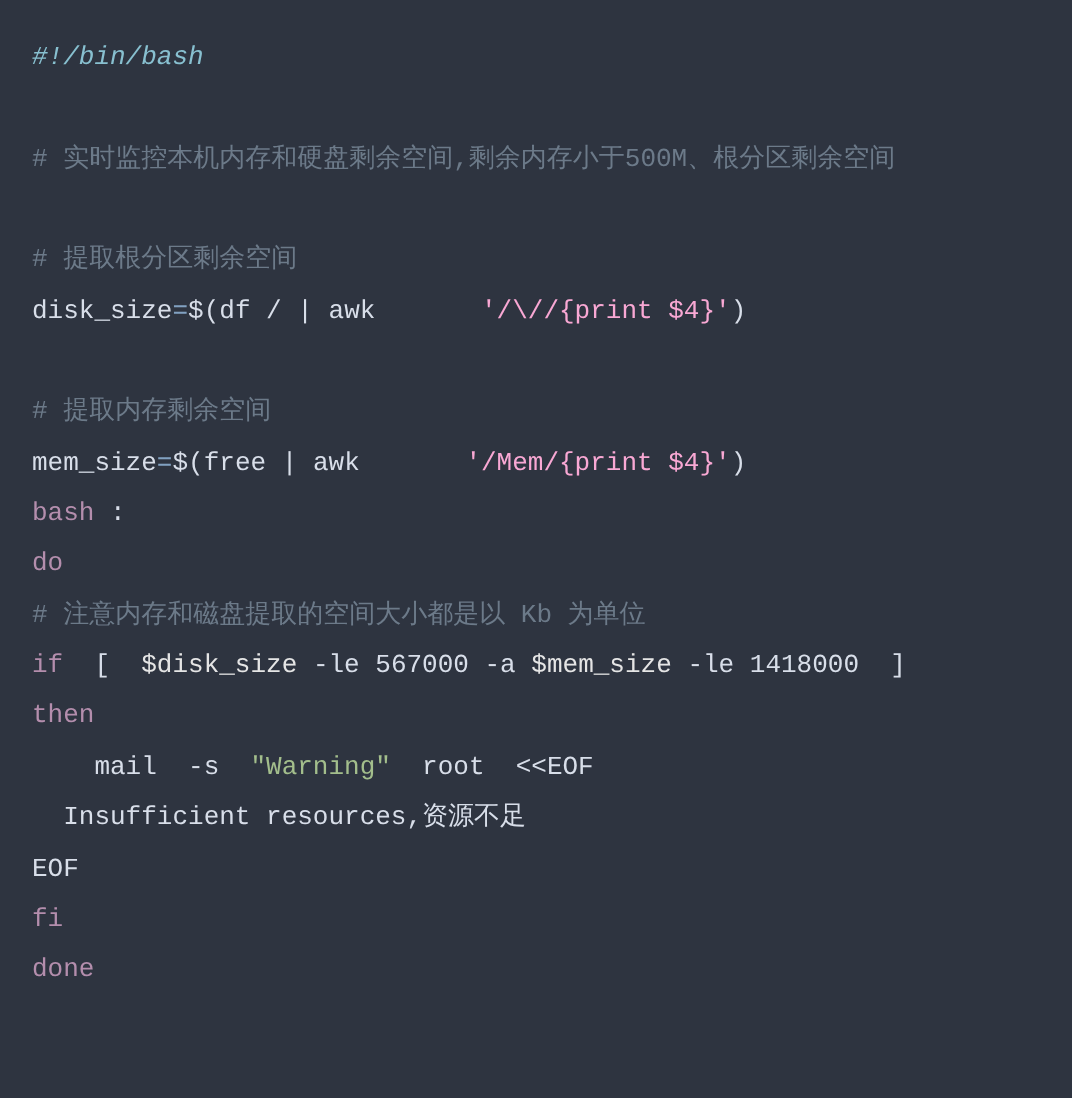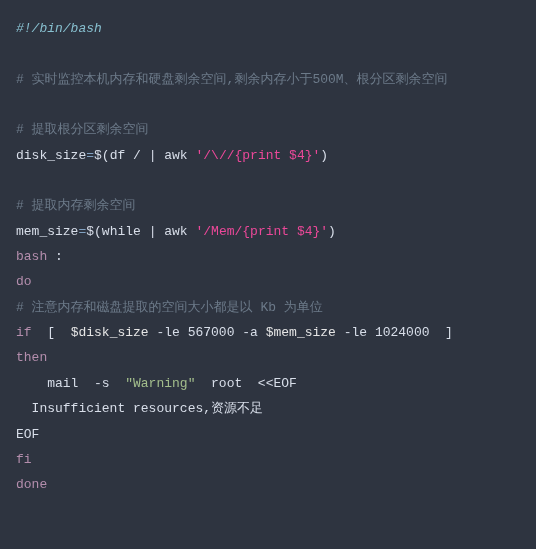--- a/index.html
+++ b/index.html
@@ -19,41 +19,41 @@
     margin: 0;
     white-space: pre;
     font-family: inherit;
   }
   .c-comment { color: #6c7a89; }
   .c-shebang { color: #88c0d0; font-style: italic; }
   .c-var     { color: #d8dee9; text-align: right; }
   .c-assign  { color: #81a1c1; }
   .c-cmd     { color: #d8dee9; margin-top: 44px; }
   .c-punct   { color: #d8dee9; }
-  .c-string  { color: #ec4899; }
+  .c-string  { color: #f9a8d4; margin-left: 45px; }
   .c-kw      { color: #b48ead; }
   .c-varref  { color: #e5e5e5; }
   .c-op      { color: #d8dee9; }
   .c-plain   { color: #d8dee9; }
   .c-strlit  { color: #a3be8c; }
 </style>
 </head>
 <body>
 
 <pre><span class="c-shebang">#!/bin/bash</span>
 
 <span class="c-comment"># 实时监控本机内存和硬盘剩余空间,剩余内存小于500M、根分区剩余空间</span>
 
 <span class="c-comment"># 提取根分区剩余空间</span>
 <span class="c-var">disk_size</span><span class="c-assign">=</span><span class="c-punct">$(</span><span class="c-cmd">df / </span><span class="c-punct">|</span><span class="c-cmd"> awk </span><span class="c-string">'/\//{print $4}'</span><span class="c-punct">)</span>
 
 <span class="c-comment"># 提取内存剩余空间</span>
-<span class="c-var">mem_size</span><span class="c-assign">=</span><span class="c-punct">$(</span><span class="c-cmd">while </span><span class="c-punct">|</span><span class="c-cmd"> awk </span><span class="c-string">'/Mem/{print $4}'</span><span class="c-punct">)</span>
+<span class="c-var">mem_size</span><span class="c-assign">=</span><span class="c-punct">$(</span><span class="c-cmd">free </span><span class="c-punct">|</span><span class="c-cmd"> awk </span><span class="c-string">'/Mem/{print $4}'</span><span class="c-punct">)</span>
 <span class="c-kw">bash</span><span class="c-plain"> :</span>
 <span class="c-kw">do</span>
 <span class="c-comment"># 注意内存和磁盘提取的空间大小都是以 Kb 为单位</span>
-<span class="c-kw">if</span><span class="c-op">  [  </span><span class="c-varref">$disk_size</span><span class="c-op"> -le 567000 -a </span><span class="c-varref">$mem_size</span><span class="c-op"> -le 1024000  ]</span>
+<span class="c-kw">if</span><span class="c-op">  [  </span><span class="c-varref">$disk_size</span><span class="c-op"> -le 567000 -a </span><span class="c-varref">$mem_size</span><span class="c-op"> -le 1418000  ]</span>
 <span class="c-kw">then</span>
 <span class="c-plain">    mail  -s  </span><span class="c-strlit">"Warning"</span><span class="c-plain">  root  &lt;&lt;EOF</span>
 <span class="c-plain">  Insufficient resources,资源不足</span>
 <span class="c-plain">EOF</span>
 <span class="c-kw">fi</span>
 <span class="c-kw">done</span></pre>
 
 </body></html>

